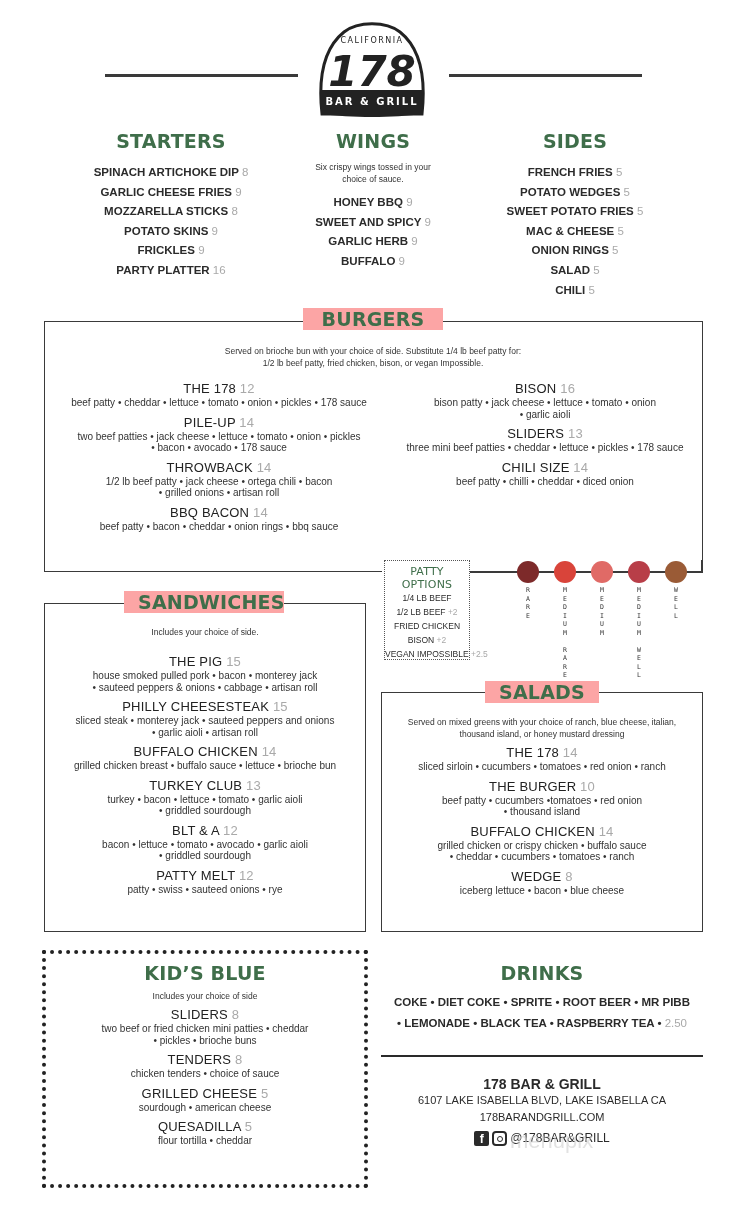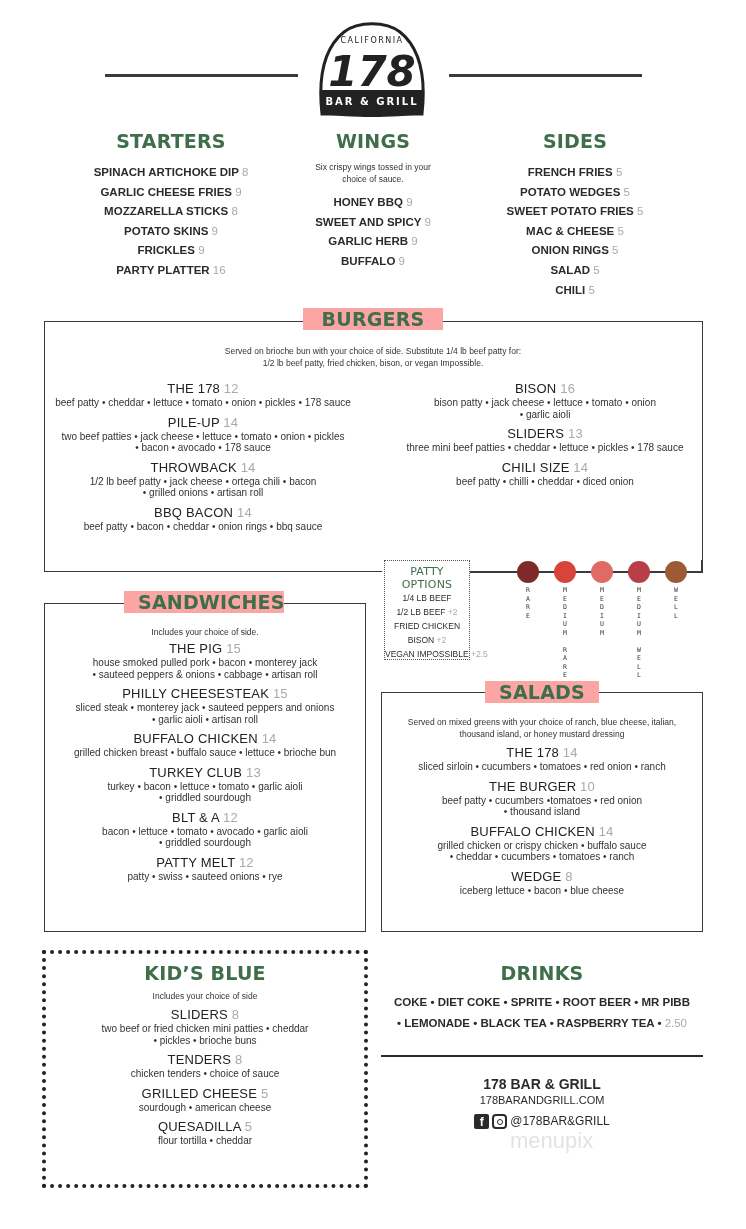--- a/index.html
+++ b/index.html
@@ -81,21 +81,21 @@
     <div class="row"><span>CHILI</span> <span class="price">5</span></div>
   </div>
 </div>
 
 <div class="box" style="left:44px; top:321px; width:659px; height:251px;"></div>
 <div class="title-gap sec-title" style="left:303px; top:308px; width:140px;">BURGERS</div>
 <div class="note abs" style="left:60px; top:345px; width:626px;">
   <div>Served on brioche bun with your choice of side. Substitute 1/4 lb beef patty for:</div>
     <div>1/2 lb beef patty, fried chicken, bison, or vegan Impossible.</div>
 </div>
-<div class="abs" style="left:48px; top:375px; width:310px;">
+<div class="abs" style="left:64px; top:375px; width:310px;">
   <div class="item">
       <div class="name"><span>THE 178</span> <span class="price">12</span></div>
       <div class="desc">beef patty • cheddar • lettuce • tomato • onion • pickles • 178 sauce</div>
     </div>
   <div class="item">
       <div class="name"><span>PILE-UP</span> <span class="price">14</span></div>
       <div class="desc">two beef patties • jack cheese • lettuce • tomato • onion • pickles</div>
       <div class="desc">• bacon • avocado • 178 sauce</div>
     </div>
   <div class="item">
@@ -145,21 +145,21 @@
 <div class="vlabel" style="left:524px; top:586px;">R<br>A<br>R<br>E</div>
 <div class="vlabel" style="left:561px; top:586px;">M<br>E<br>D<br>I<br>U<br>M<br><br>R<br>A<br>R<br>E</div>
 <div class="vlabel" style="left:598px; top:586px;">M<br>E<br>D<br>I<br>U<br>M</div>
 <div class="vlabel" style="left:635px; top:586px;">M<br>E<br>D<br>I<br>U<br>M<br><br>W<br>E<br>L<br>L</div>
 <div class="vlabel" style="left:672px; top:586px;">W<br>E<br>L<br>L</div>
 
 <div class="box" style="left:44px; top:603px; width:322px; height:329px;"></div>
 <div class="title-gap sec-title" style="left:124px; top:591px; width:160px;">SANDWICHES</div>
 <div class="abs" style="left:48px; top:626px; width:314px;">
   <div class="note">Includes your choice of side.</div>
-  <div class="item" style="margin-top:3px;">
+  <div class="item" style="margin-top:16px;">
       <div class="name"><span>THE PIG</span> <span class="price">15</span></div>
       <div class="desc">house smoked pulled pork • bacon • monterey jack</div>
       <div class="desc">• sauteed peppers &amp; onions • cabbage • artisan roll</div>
     </div>
   <div class="item">
       <div class="name"><span>PHILLY CHEESESTEAK</span> <span class="price">15</span></div>
       <div class="desc">sliced steak • monterey jack • sauteed peppers and onions</div>
       <div class="desc">• garlic aioli • artisan roll</div>
     </div>
   <div class="item">
@@ -236,20 +236,21 @@
   <div class="sec-title">DRINKS</div>
   <div style="font-size:11.5px; font-weight:bold; line-height:21px; margin-top:8px; white-space:nowrap;">
     <div>COKE • DIET COKE • SPRITE • ROOT BEER • MR PIBB</div>
     <div><span>• LEMONADE • BLACK TEA • RASPBERRY TEA •</span> <span class="price">2.50</span></div>
   </div>
 </div>
 <div class="abs" style="left:381px; top:1055px; width:322px; height:2px; background:#2a2a2a;"></div>
 
 <div class="abs footer-info" style="left:381px; top:1076px; width:322px;">
   <div class="name">178 BAR &amp; GRILL</div>
+  <div class="line" style="font-weight:normal;">6107 LAKE ISABELLA BLVD, LAKE ISABELLA CA</div>
   <div class="line" style="font-weight:normal;">178BARANDGRILL.COM</div>
   <div style="margin-top:4px; display:flex; justify-content:center; align-items:center; gap:3px;">
     <span style="display:inline-block; width:15px; height:15px; background:#2a2a2a; border-radius:2px; color:#fff; font-size:12px; font-weight:bold; line-height:16px; text-align:center;">f</span>
     <span style="display:inline-block; width:15px; height:15px; border:2px solid #2a2a2a; border-radius:4px; position:relative;">
         <span style="position:absolute; left:2.5px; top:2.5px; width:6px; height:6px; border:1.5px solid #2a2a2a; border-radius:50%;"></span>
       </span>
     <span class="line" style="font-weight:normal; font-size:12px;">@178BAR&amp;GRILL</span>
   </div>
 </div>
 <div class="abs" style="left:510px; top:1128px; font-size:22px; color:#cfcfcf; opacity:0.6;">menupix</div>

